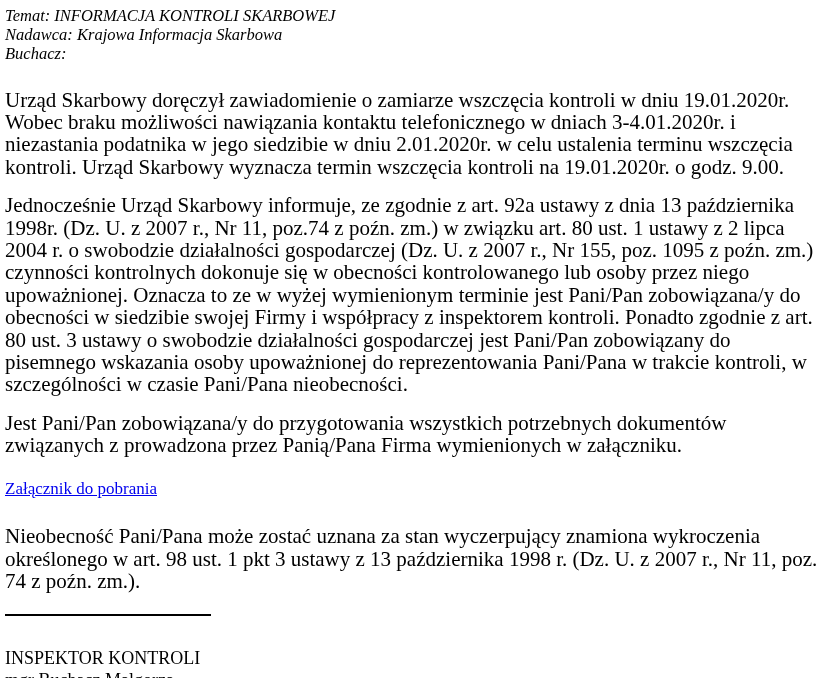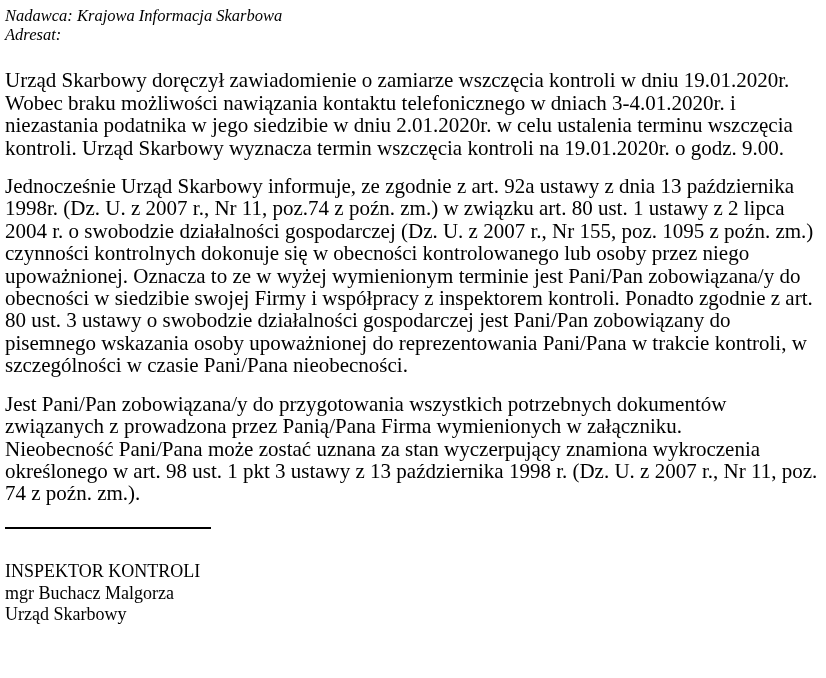--- a/index.html
+++ b/index.html
@@ -62,29 +62,33 @@
   .signature {
     font-size: 18px;
     line-height: 21.8px;
     margin-top: 32px;
   }
 </style>
 </head>
 <body>
 
 <div class="email-header">
+  <div>Temat: INFORMACJA KONTROLI SKARBOWEJ</div>
   <div>Nadawca: Krajowa Informacja Skarbowa</div>
-  <div>Adresat:</div>
+  <div>Buchacz:</div>
 </div>
 
 <div>
   <p class="para">Urząd Skarbowy doręczył zawiadomienie o zamiarze wszczęcia kontroli w dniu 19.01.2020r. Wobec braku możliwości nawiązania kontaktu telefonicznego w dniach 3-4.01.2020r. i niezastania podatnika w jego siedzibie w dniu 2.01.2020r. w celu ustalenia terminu wszczęcia kontroli. Urząd Skarbowy wyznacza termin wszczęcia kontroli na 19.01.2020r. o godz. 9.00.</p>
   <p class="para">Jednocześnie Urząd Skarbowy informuje, ze zgodnie z art. 92a ustawy z dnia 13 października 1998r. (Dz. U. z 2007 r., Nr 11, poz.74 z poźn. zm.) w związku art. 80 ust. 1 ustawy z 2 lipca 2004 r. o swobodzie działalności gospodarczej (Dz. U. z 2007 r., Nr 155, poz. 1095 z poźn. zm.) czynności kontrolnych dokonuje się w obecności kontrolowanego lub osoby przez niego upoważnionej. Oznacza to ze w wyżej wymienionym terminie jest Pani/Pan zobowiązana/y do obecności w siedzibie swojej Firmy i współpracy z inspektorem kontroli. Ponadto zgodnie z art. 80 ust. 3 ustawy o swobodzie działalności gospodarczej jest Pani/Pan zobowiązany do pisemnego wskazania osoby upoważnionej do reprezentowania Pani/Pana w trakcie kontroli, w szczególności w czasie Pani/Pana nieobecności.</p>
   <p class="para para-last">Jest Pani/Pan zobowiązana/y do przygotowania wszystkich potrzebnych dokumentów związanych z prowadzona przez Panią/Pana Firma wymienionych w załączniku.</p>
 
+  <div class="link-row">
+    <a href="#" class="attachment-link">Załącznik do pobrania</a>
+  </div>
 
   <p class="para para-last">Nieobecność Pani/Pana może zostać uznana za stan wyczerpujący znamiona wykroczenia określonego w art. 98 ust. 1 pkt 3 ustawy z 13 października 1998 r. (Dz. U. z 2007 r., Nr 11, poz. 74 z poźn. zm.).</p>
 </div>
 
 <hr class="sig-separator">
 
 <div class="signature">
   <div>INSPEKTOR KONTROLI</div>
   <div>mgr Buchacz Malgorza</div>
   <div>Urząd Skarbowy</div>

